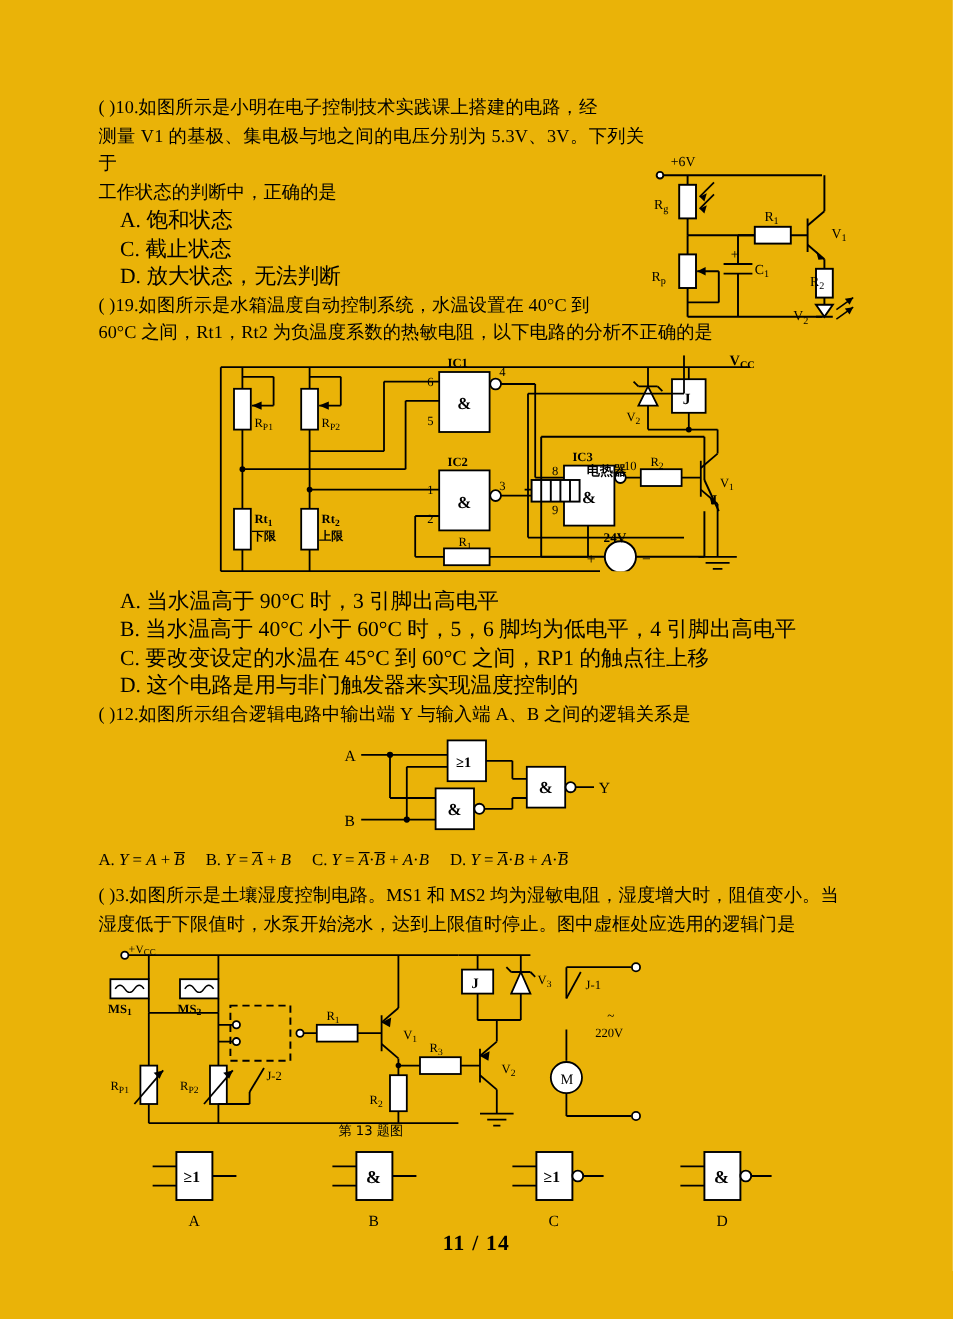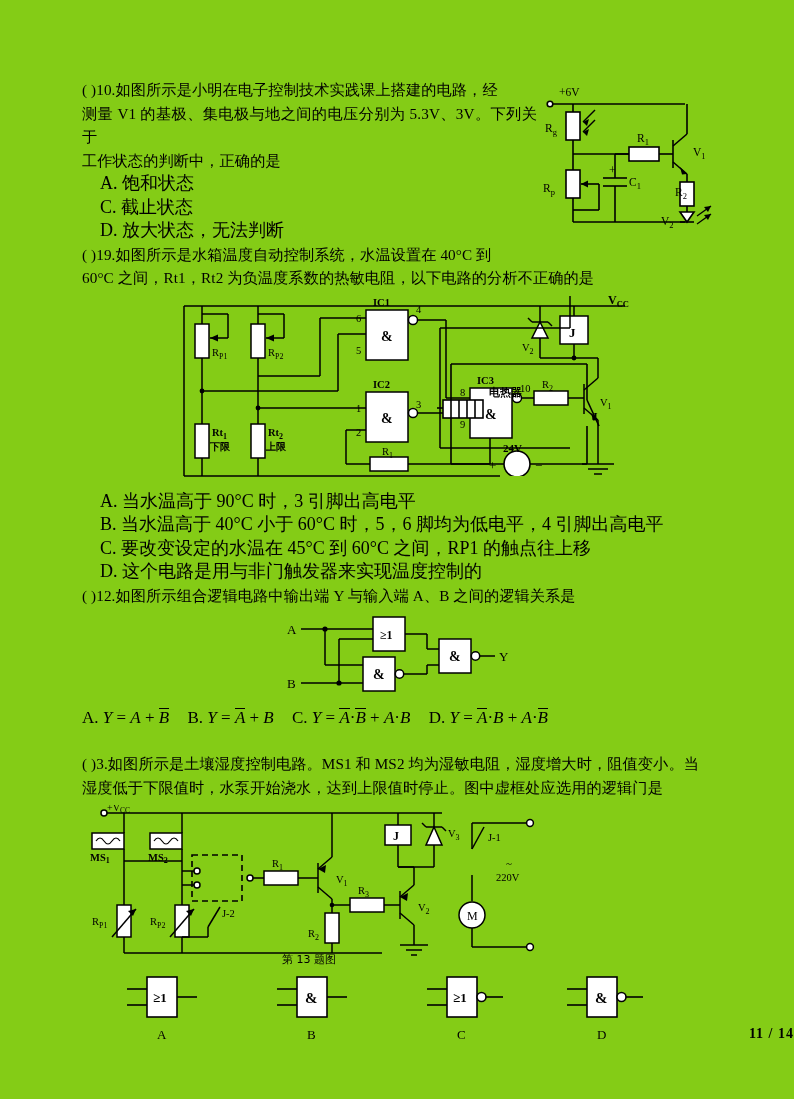--- a/index.html
+++ b/index.html
@@ -13,21 +13,21 @@
     position: relative;
     font-family: "Liberation Serif", "DejaVu Serif", serif;
     color: #000000;
     overflow: hidden;
   }
   .page {
     position: absolute;
     left: 0; top: 0;
     width: 794px;
     height: 1099px;
-    background: #84cc16;
+    background: #eab308;
   }
   .content {
     position: absolute;
     left: 82px;
     top: 78px;
     width: 636px;
   }
   .qline {
     font-size: 15.2px;
     line-height: 23.5px;
@@ -35,21 +35,21 @@
     text-align: justify;
   }
   .qblock { margin-bottom: 0; }
   .opt {
     font-size: 18px;
     line-height: 23.5px;
     padding-left: 18px;
   }
 
   
-  .fig { position: relative; }
+  .fig { position: relative; margin-top: 42px; }
   .fig svg { display: block; }
 
   
   .fig-q10 {
     position: absolute;
     left: 455px;
     top: 4px;
     width: 186px;
     height: 148px;
   }
@@ -73,41 +73,41 @@
     height: 160px;
   }
   .fig-gates {
     margin-top: 6px;
     margin-left: 45px;
     width: 560px;
     height: 78px;
   }
 
   .formula-row {
-    font-size: 17px;
+    font-size: 14px;
     line-height: 26px;
     margin-top: 6px;
-    margin-bottom: 21px;
+    margin-bottom: 4px;
     white-space: nowrap;
   }
   .formula-row .fitem { display: inline-block; margin-right: 14px; }
   .mitalic { font-style: italic; font-family: "Liberation Serif", serif; }
   .ovl {
     display: inline-block;
     border-top: 1.3px solid #000;
     padding-top: 0px;
     line-height: 1.05;
   }
   .footer {
     position: absolute;
     left: 0;
     top: 1026px;
     width: 794px;
-    text-align: right;
-    font-size: 14px;
+    text-align: center;
+    font-size: 18px;
     font-weight: bold;
     font-family: "Liberation Serif", serif;
     letter-spacing: 1px;
   }
   .cjk { font-family: "DejaVu Sans", "Liberation Sans", sans-serif; }
 </style>
 </head>
 <body>
 
 <div class="page">

